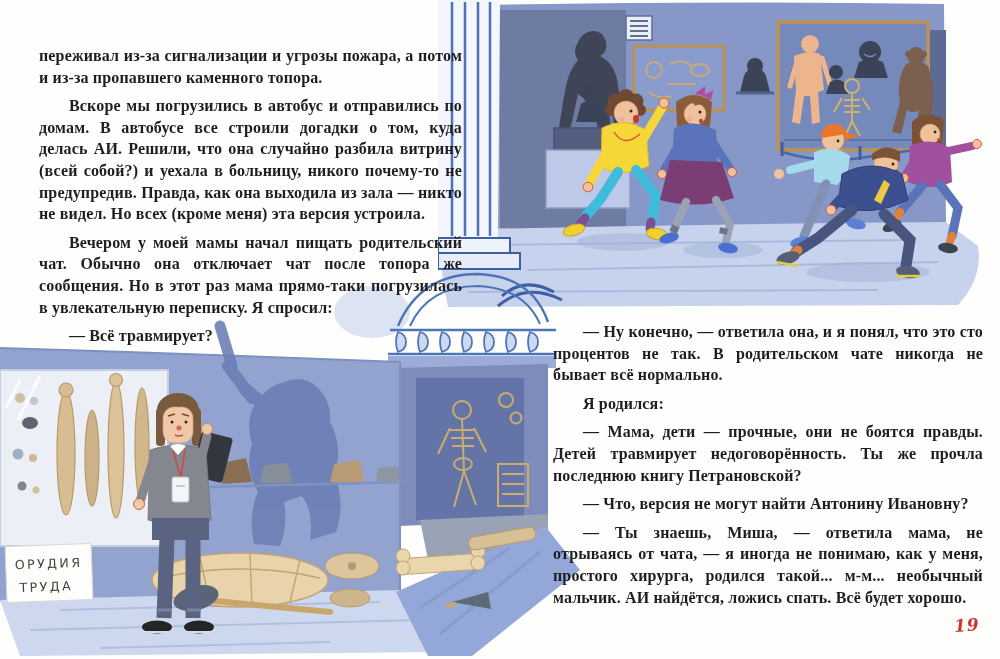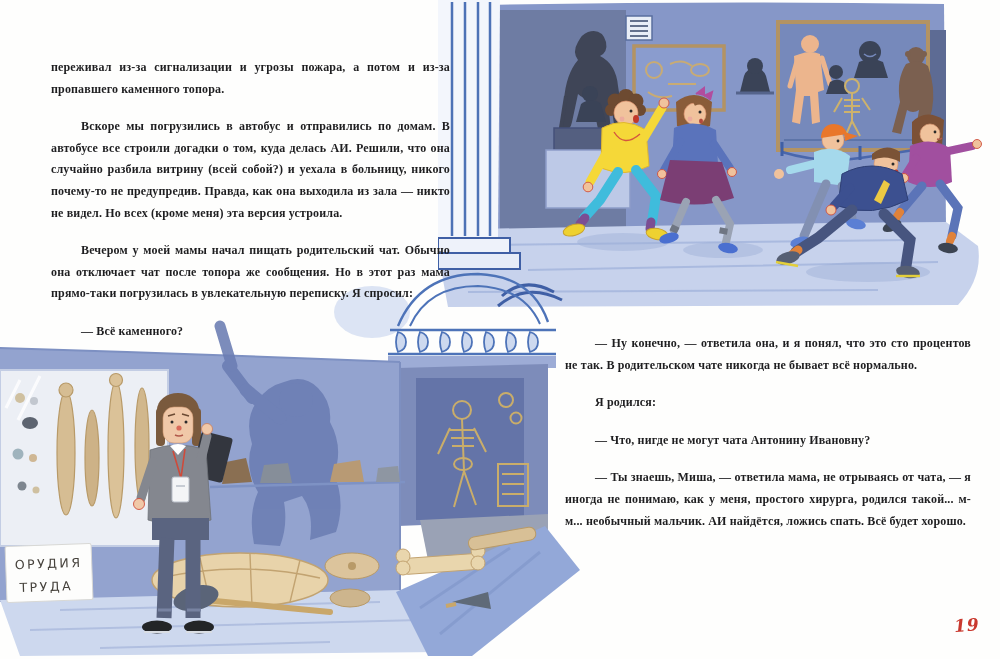--- a/index.html
+++ b/index.html
@@ -3,22 +3,22 @@
 <meta charset="utf-8">
 <style>
   html,body{margin:0;padding:0;}
   .page{
     position:relative; width:1000px; height:659px;
     background:#fefefd; overflow:hidden;
     font-family:"Liberation Serif", serif;
   }
   .text-col{ position:absolute; color:#1e1e20; }
   .text-col p{
-    margin:16px; text-indent:30px;
-    font-size:12px; line-height:21.6px; font-weight:600;
+    margin:4px; text-indent:30px;
+    font-size:16px; line-height:21.6px; font-weight:600;
     text-align:justify; letter-spacing:.15px;
   }
   .text-col p + p{ margin-top:7px; }
   .text-col p.no-indent{ text-indent:0; }
   .col-left{ left:35px; top:41px; width:431px; }
   .col-right{ left:549px; top:317px; width:438px; }
   .page-number{
     position:absolute; left:954px; top:615px;
     font-family:"DejaVu Serif", serif; font-style:italic; font-weight:700;
     font-size:17px; color:#c9382e; transform:rotate(-4deg); letter-spacing:1px;
@@ -351,24 +351,25 @@
       <rect x="6" y="277" width="86" height="56" rx="2" fill="#fdfdfc" stroke="#d8d8d5"></rect>
       <text class="sign-text" x="15" y="300">ОРУДИЯ</text>
       <text class="sign-text" x="19" y="323">ТРУДА</text>
     </g>
   </svg>
 
   <div class="text-col col-left">
     <p class="no-indent">переживал из-за сигнализации и угрозы пожара, а потом и из-за пропавшего каменного топора.</p>
     <p>Вскоре мы погрузились в автобус и отправились по домам. В автобусе все строили догадки о том, куда делась АИ. Решили, что она случайно разбила витрину (всей собой?) и уехала в больницу, никого почему-то не предупредив. Правда, как она выходила из зала — никто не видел. Но всех (кроме меня) эта версия устроила.</p>
     <p>Вечером у моей мамы начал пищать родительский чат. Обычно она отключает чат после топора же сообщения. Но в этот раз мама прямо-таки погрузилась в увлекательную переписку. Я спросил:</p>
-    <p>— Всё каменного?</p>
+    <p>— Всё травмирует?</p>
   </div>
 
   <div class="text-col col-right">
     <p>— Ну конечно, — ответила она, и я понял, что это сто процентов не так. В родительском чате никогда не бывает всё нормально.</p>
     <p>Я родился:</p>
-    <p>— Что, нигде не могут чата Антонину Ивановну?</p>
+    <p>— Мама, дети — прочные, они не боятся правды. Детей травмирует недоговорённость. Ты же прочла последнюю книгу Петрановской?</p>
+    <p>— Что, версия не могут найти Антонину Ивановну?</p>
     <p>— Ты знаешь, Миша, — ответила мама, не отрываясь от чата, — я иногда не понимаю, как у меня, простого хирурга, родился такой... м-м... необычный мальчик. АИ найдётся, ложись спать. Всё будет хорошо.</p>
   </div>
 
   <div class="page-number">19</div>
 </div>
 
 </body></html>

